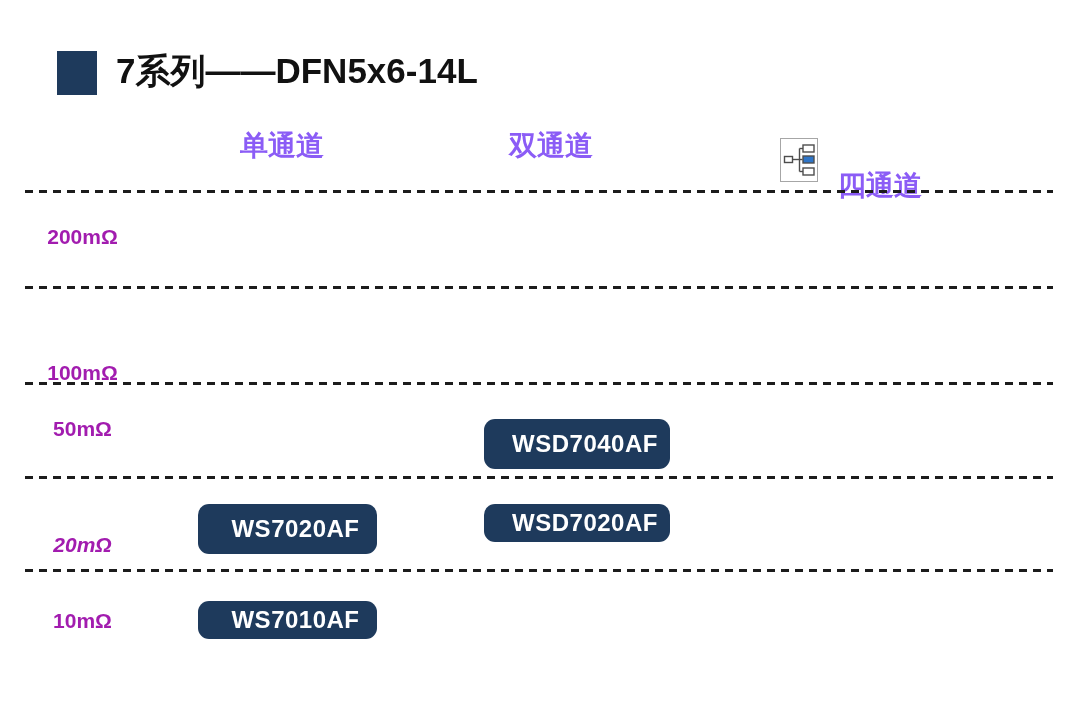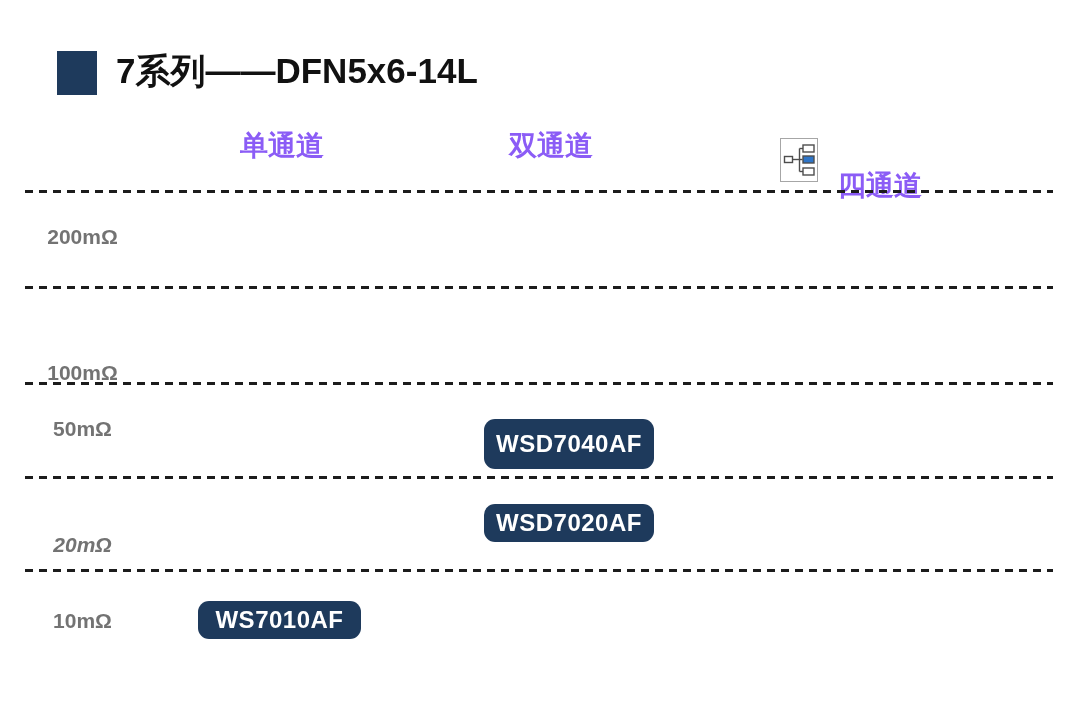--- a/index.html
+++ b/index.html
@@ -65,39 +65,40 @@
   .dash-3 { top: 382px; }
   .dash-4 { top: 476px; }
   .dash-5 { top: 569px; }
   .row-label {
     position: absolute;
     left: 30px;
     width: 105px;
     text-align: center;
     font-size: 21px;
     font-weight: 700;
-    color: #737373;
+    color: #a21caf;
     line-height: 26px;
   }
   .row-200 { top: 224px; }
   .row-100 { top: 336px; margin-top: 24px; }
   .row-50  { top: 416px; }
   .row-20  { top: 532px; font-style: italic; }
   .row-10  { top: 608px; }
   .chip {
     position: absolute;
     background: #1e3a5c;
     border-radius: 11px;
     color: #ffffff;
     font-weight: 700;
     font-size: 24px;
     display: flex;
     align-items: center;
     justify-content: center;
     letter-spacing: 0.5px;
+    padding-left: 16px;
   }
   .chip-wsd7040af { left: 484px; top: 419px; width: 170px; height: 50px; }
   .chip-ws7020af  { left: 198px; top: 504px; width: 163px; height: 50px; }
   .chip-wsd7020af { left: 484px; top: 504px; width: 170px; height: 38px; }
   .chip-ws7010af  { left: 198px; top: 601px; width: 163px; height: 38px; }
 </style>
 </head>
 <body>
 
 <div id="page">
@@ -128,16 +129,17 @@
   <div class="dash-line dash-4"></div>
   <div class="dash-line dash-5"></div>
 
   <div class="row-label row-200">200mΩ</div>
   <div class="row-label row-100">100mΩ</div>
   <div class="row-label row-50">50mΩ</div>
   <div class="row-label row-20">20mΩ</div>
   <div class="row-label row-10">10mΩ</div>
 
   <div class="chip chip-wsd7040af">WSD7040AF</div>
+  <div class="chip chip-ws7020af">WS7020AF</div>
   <div class="chip chip-wsd7020af">WSD7020AF</div>
   <div class="chip chip-ws7010af">WS7010AF</div>
 
 </div>
 
 </body></html>

